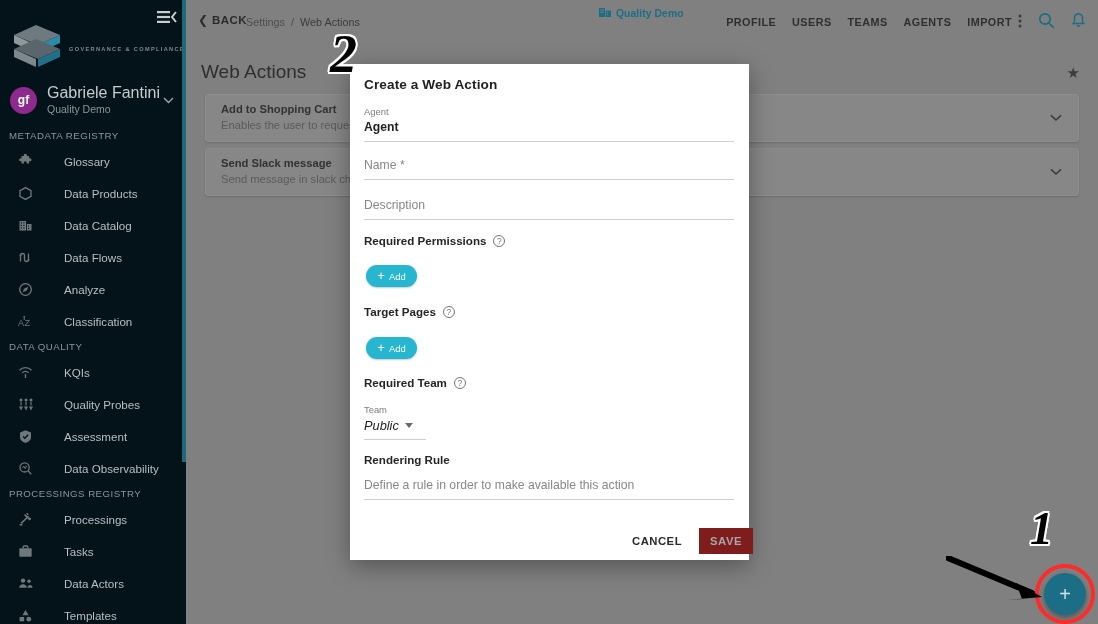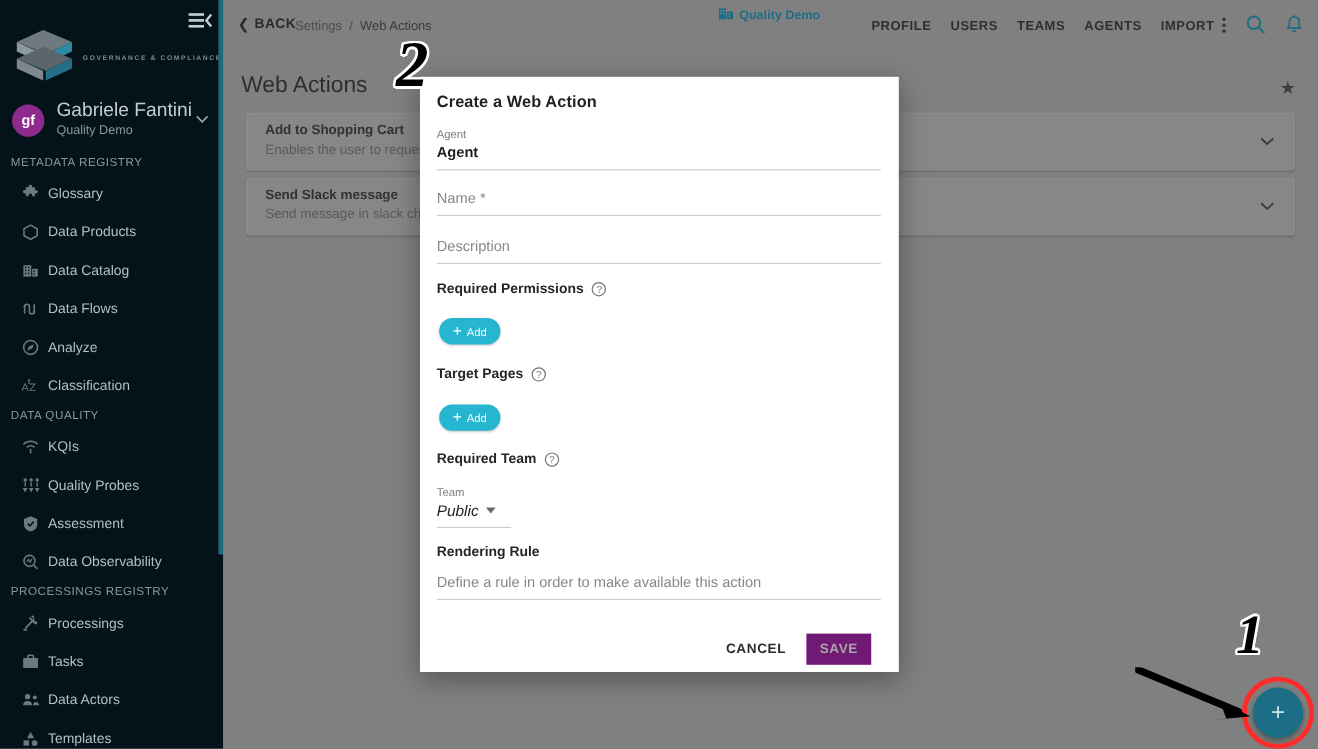--- a/index.html
+++ b/index.html
@@ -66,21 +66,21 @@
   }
   .nav-item {
     height: 32px; display: flex; align-items: center;
     padding-left: 18px; cursor: pointer;
   }
   .nav-ico {
     width: 22px; flex: 0 0 22px; display: flex;
     align-items: center; justify-content: flex-start;
     color: #6e787d;
   }
-  .nav-label { font-size: 11.6px; color: #b6bfc3; margin-left: 0; }
+  .nav-label { font-size: 11.6px; color: #b6bfc3; margin-left: 24px; }
 
   
   #topbar {
     position: absolute; left: 186px; top: 0; width: 912px; height: 44px;
     background: #808080;
   }
   .back-btn {
     position: absolute; left: 12px; top: 14px;
     display: flex; align-items: center; cursor: pointer; color: #2b2b2b;
   }
@@ -212,31 +212,31 @@
   }
   .sel-val { font-size: 12.8px; font-style: italic; color: #1f1f1f; }
   .sel-caret {
     width: 0; height: 0; border-left: 4px solid transparent;
     border-right: 4px solid transparent; border-top: 5px solid #6a6a6a;
     position: relative; top: -2px;
   }
   .sel-line { height: 1px; background: #cfcfcf; margin-top: 6px; width: 62px; }
 
   .modal-actions {
-    position: absolute; left: 356px; top: 528px; width: 370px;
+    position: absolute; left: 383px; top: 528px; width: 370px;
     display: flex; justify-content: flex-end; align-items: flex-start; gap: 6px;
   }
   .btn-flat {
     font-size: 11.3px; font-weight: 700; letter-spacing: .5px;
     padding: 7px 11px; cursor: pointer; color: #2b2b2b;
     background: transparent; border: none;
     font-family: "Liberation Sans", sans-serif;
   }
   .btn-disabled {
-    background: #701a75; color: #a6a6a6; cursor: default;
+    background: #7f1d1d; color: #a6a6a6; cursor: default;
   }
 
   
   .anno {
     position: absolute; font-family: "Liberation Serif", serif;
     font-size: 54px; color: #000; font-style: italic; font-weight: 700;
     line-height: 1; pointer-events: none;
     text-shadow: -1.6px -1.6px 0 #fff, 1.6px -1.6px 0 #fff,
                  -1.6px 1.6px 0 #fff, 1.6px 1.6px 0 #fff,
                  0 2px 0 #fff, 0 -2px 0 #fff, 2px 0 0 #fff, -2px 0 0 #fff;

